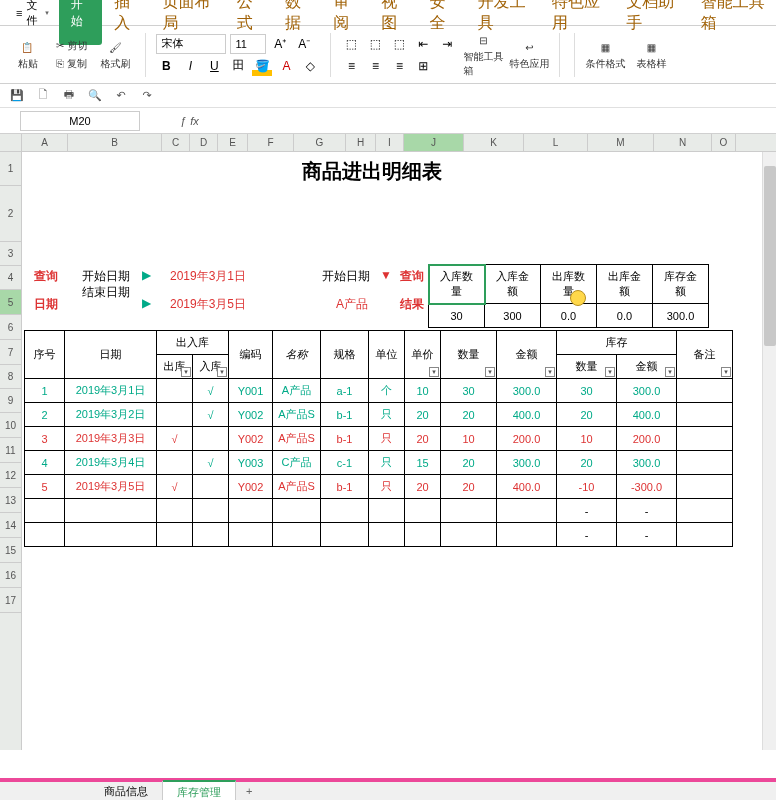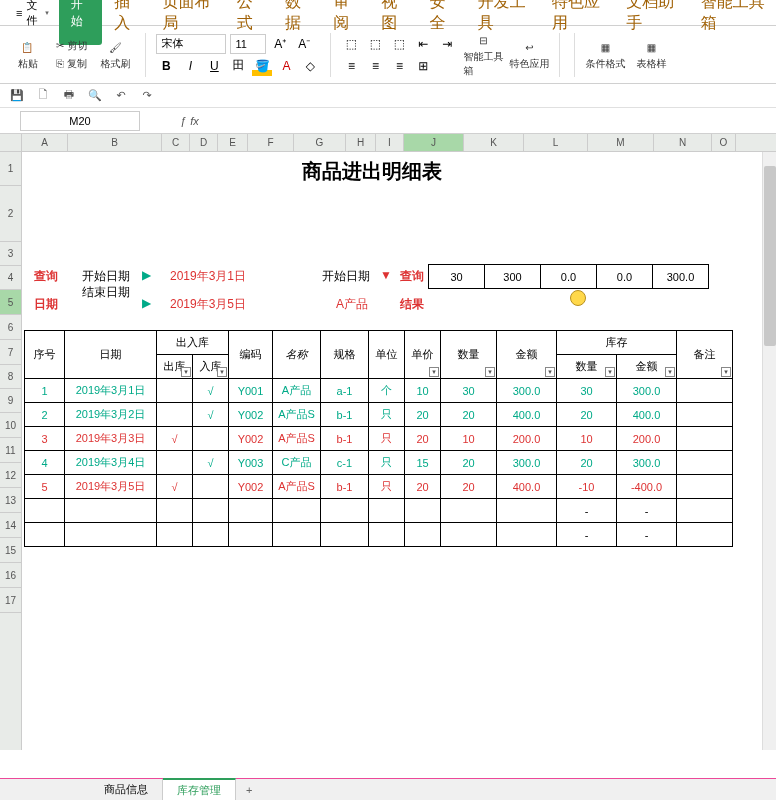--- a/index.html
+++ b/index.html
@@ -69,21 +69,21 @@
 .data-table th { font-weight: normal; height: 24px; }
 .data-table td { height: 24px; }
 .w-xh { width: 40px; } .w-rq { width: 92px; } .w-ck { width: 36px; } .w-bm { width: 44px; }
 .w-mc { width: 48px; font-style: italic; } .w-gg { width: 48px; } .w-dw { width: 36px; } .w-dj { width: 36px; }
 .w-sl { width: 56px; } .w-je { width: 60px; } .w-ksl { width: 60px; } .w-kje { width: 60px; } .w-bz { width: 56px; }
 .flt { position: absolute; right: 1px; bottom: 1px; width: 10px; height: 10px; border: 1px solid #888; background: #fff; font-size: 7px; line-height: 8px; text-align: center; color: #555; }
 
 .cursor-icon { position: absolute; left: 548px; top: 138px; width: 16px; height: 16px; background: #ffd84a; border-radius: 50%; border: 1px solid #b89020; }
 
 
-.sheettabs { position: absolute; bottom: 0; left: 0; right: 0; height: 22px; background: #f0f0f0; border-top: 1px solid #ec4899; display: flex; align-items: center; padding-left: 90px; }
+.sheettabs { position: absolute; bottom: 0; left: 0; right: 0; height: 22px; background: #f0f0f0; border-top: 4px solid #ec4899; display: flex; align-items: center; padding-left: 90px; }
 .stab { padding: 3px 14px; font-size: 11px; border-right: 1px solid #ccc; cursor: pointer; }
 .stab.active { background: #fff; color: #2e9e5b; border-top: 2px solid #2e9e5b; }
 .stab-add { padding: 3px 10px; cursor: pointer; color: #666; }
 
 .scroll-v { position: absolute; right: 0; top: 0; width: 14px; height: 100%; background: #f0f0f0; border-left: 1px solid #ddd; }
 .scroll-thumb { position: absolute; top: 14px; width: 12px; left: 1px; height: 180px; background: #c8c8c8; border-radius: 2px; }
 </style>
 </head>
 <body>
 
@@ -253,20 +253,27 @@
     <div class="qbox arrow-g" style="left:120px;top:144px">▶</div>
     <div class="qbox red" style="left:148px;top:144px">2019年3月5日</div>
     <div class="qbox" style="left:300px;top:116px">开始日期</div>
     <div class="qbox arrow-r" style="left:358px;top:116px">▼</div>
     <div class="qbox red" style="left:314px;top:144px">A产品</div>
     <div class="qbox red" style="left:378px;top:116px;font-weight:bold">查询</div>
     <div class="qbox red" style="left:378px;top:144px;font-weight:bold">结果</div>
 
     <table class="res-table">
       <tbody>
+          <tr>
+        <th class="selcell">入库数量</th>
+        <th>入库金额</th>
+        <th>出库数量</th>
+        <th>出库金额</th>
+        <th>库存金额</th>
+      </tr>
       <tr>
         <td>30</td>
         <td>300</td>
         <td>0.0</td>
         <td>0.0</td>
         <td>300.0</td>
       </tr>
     </tbody>
       </table>
 
@@ -366,21 +373,21 @@
     <td>√</td>
             <td></td>
     <td>Y002</td>
             <td>A产品S</td>
     <td>b-1</td>
             <td>只</td>
     <td>20</td>
             <td>20</td>
     <td>400.0</td>
             <td>-10</td>
-    <td>-400.0</td>
+    <td>-300.0</td>
             <td></td>
           </tr>
         </tbody>
       <tbody>
           <tr>
             <td></td>
             <td></td>
             <td></td>
             <td></td>
             <td></td>

